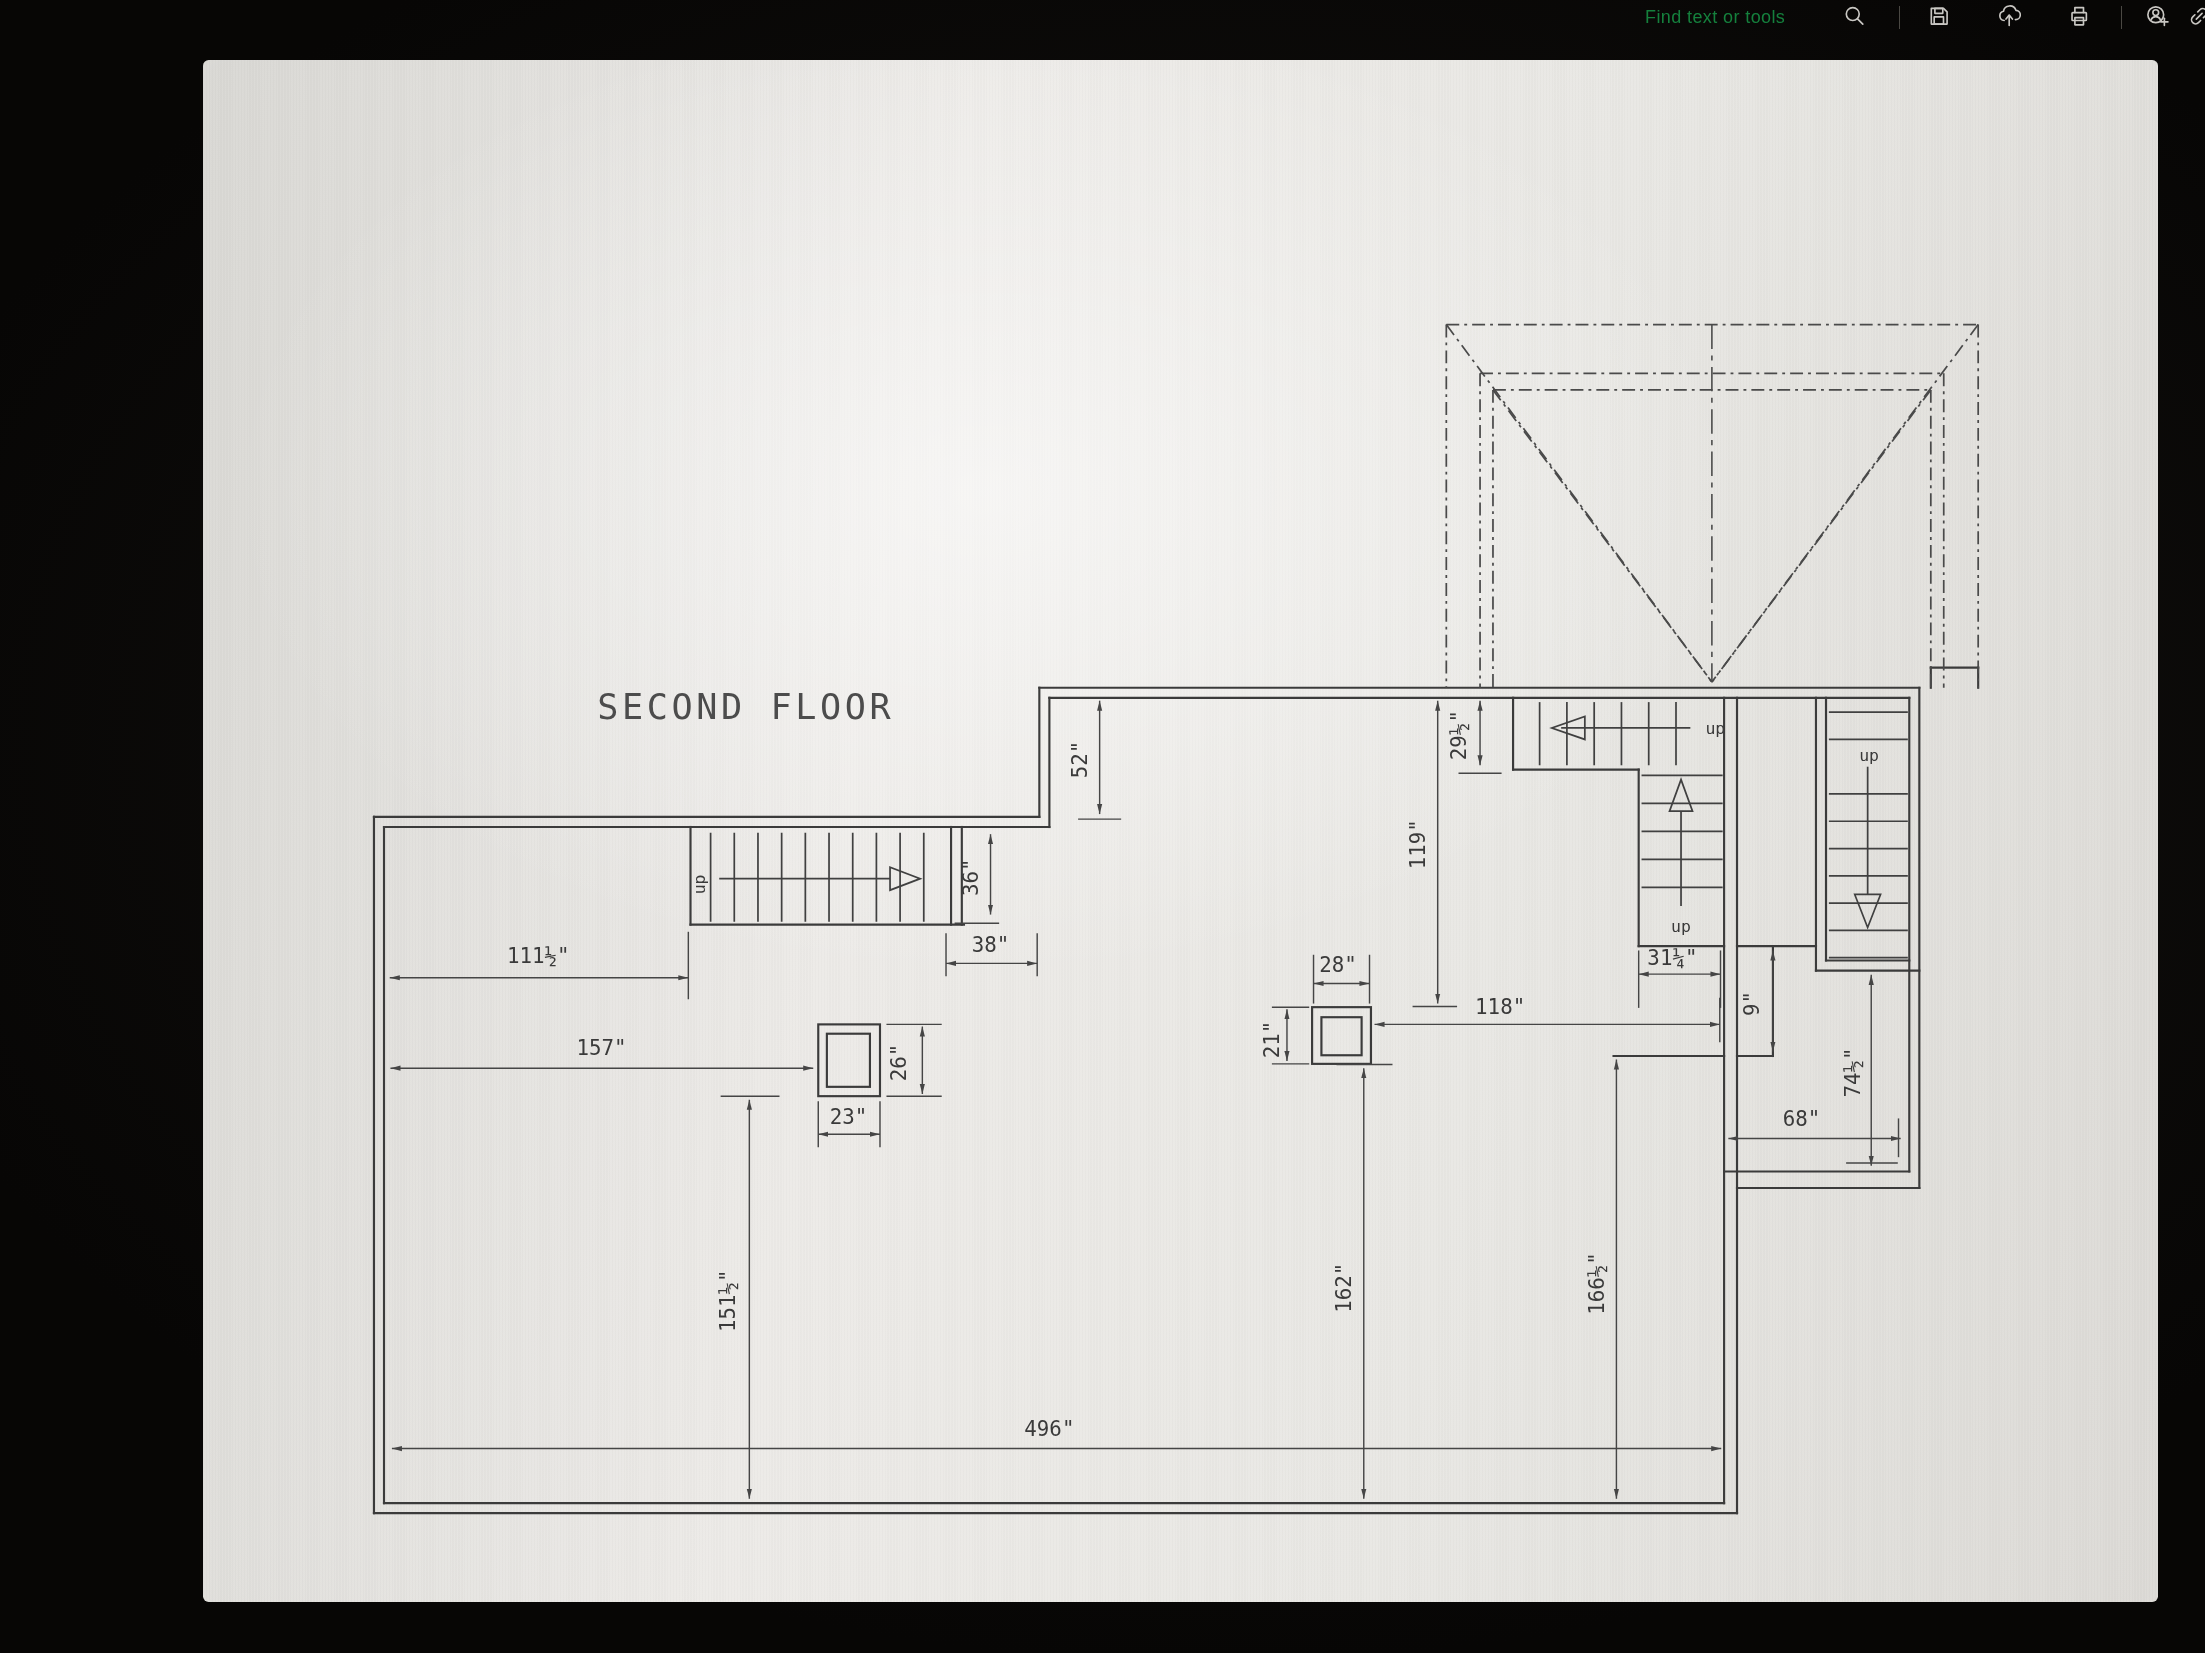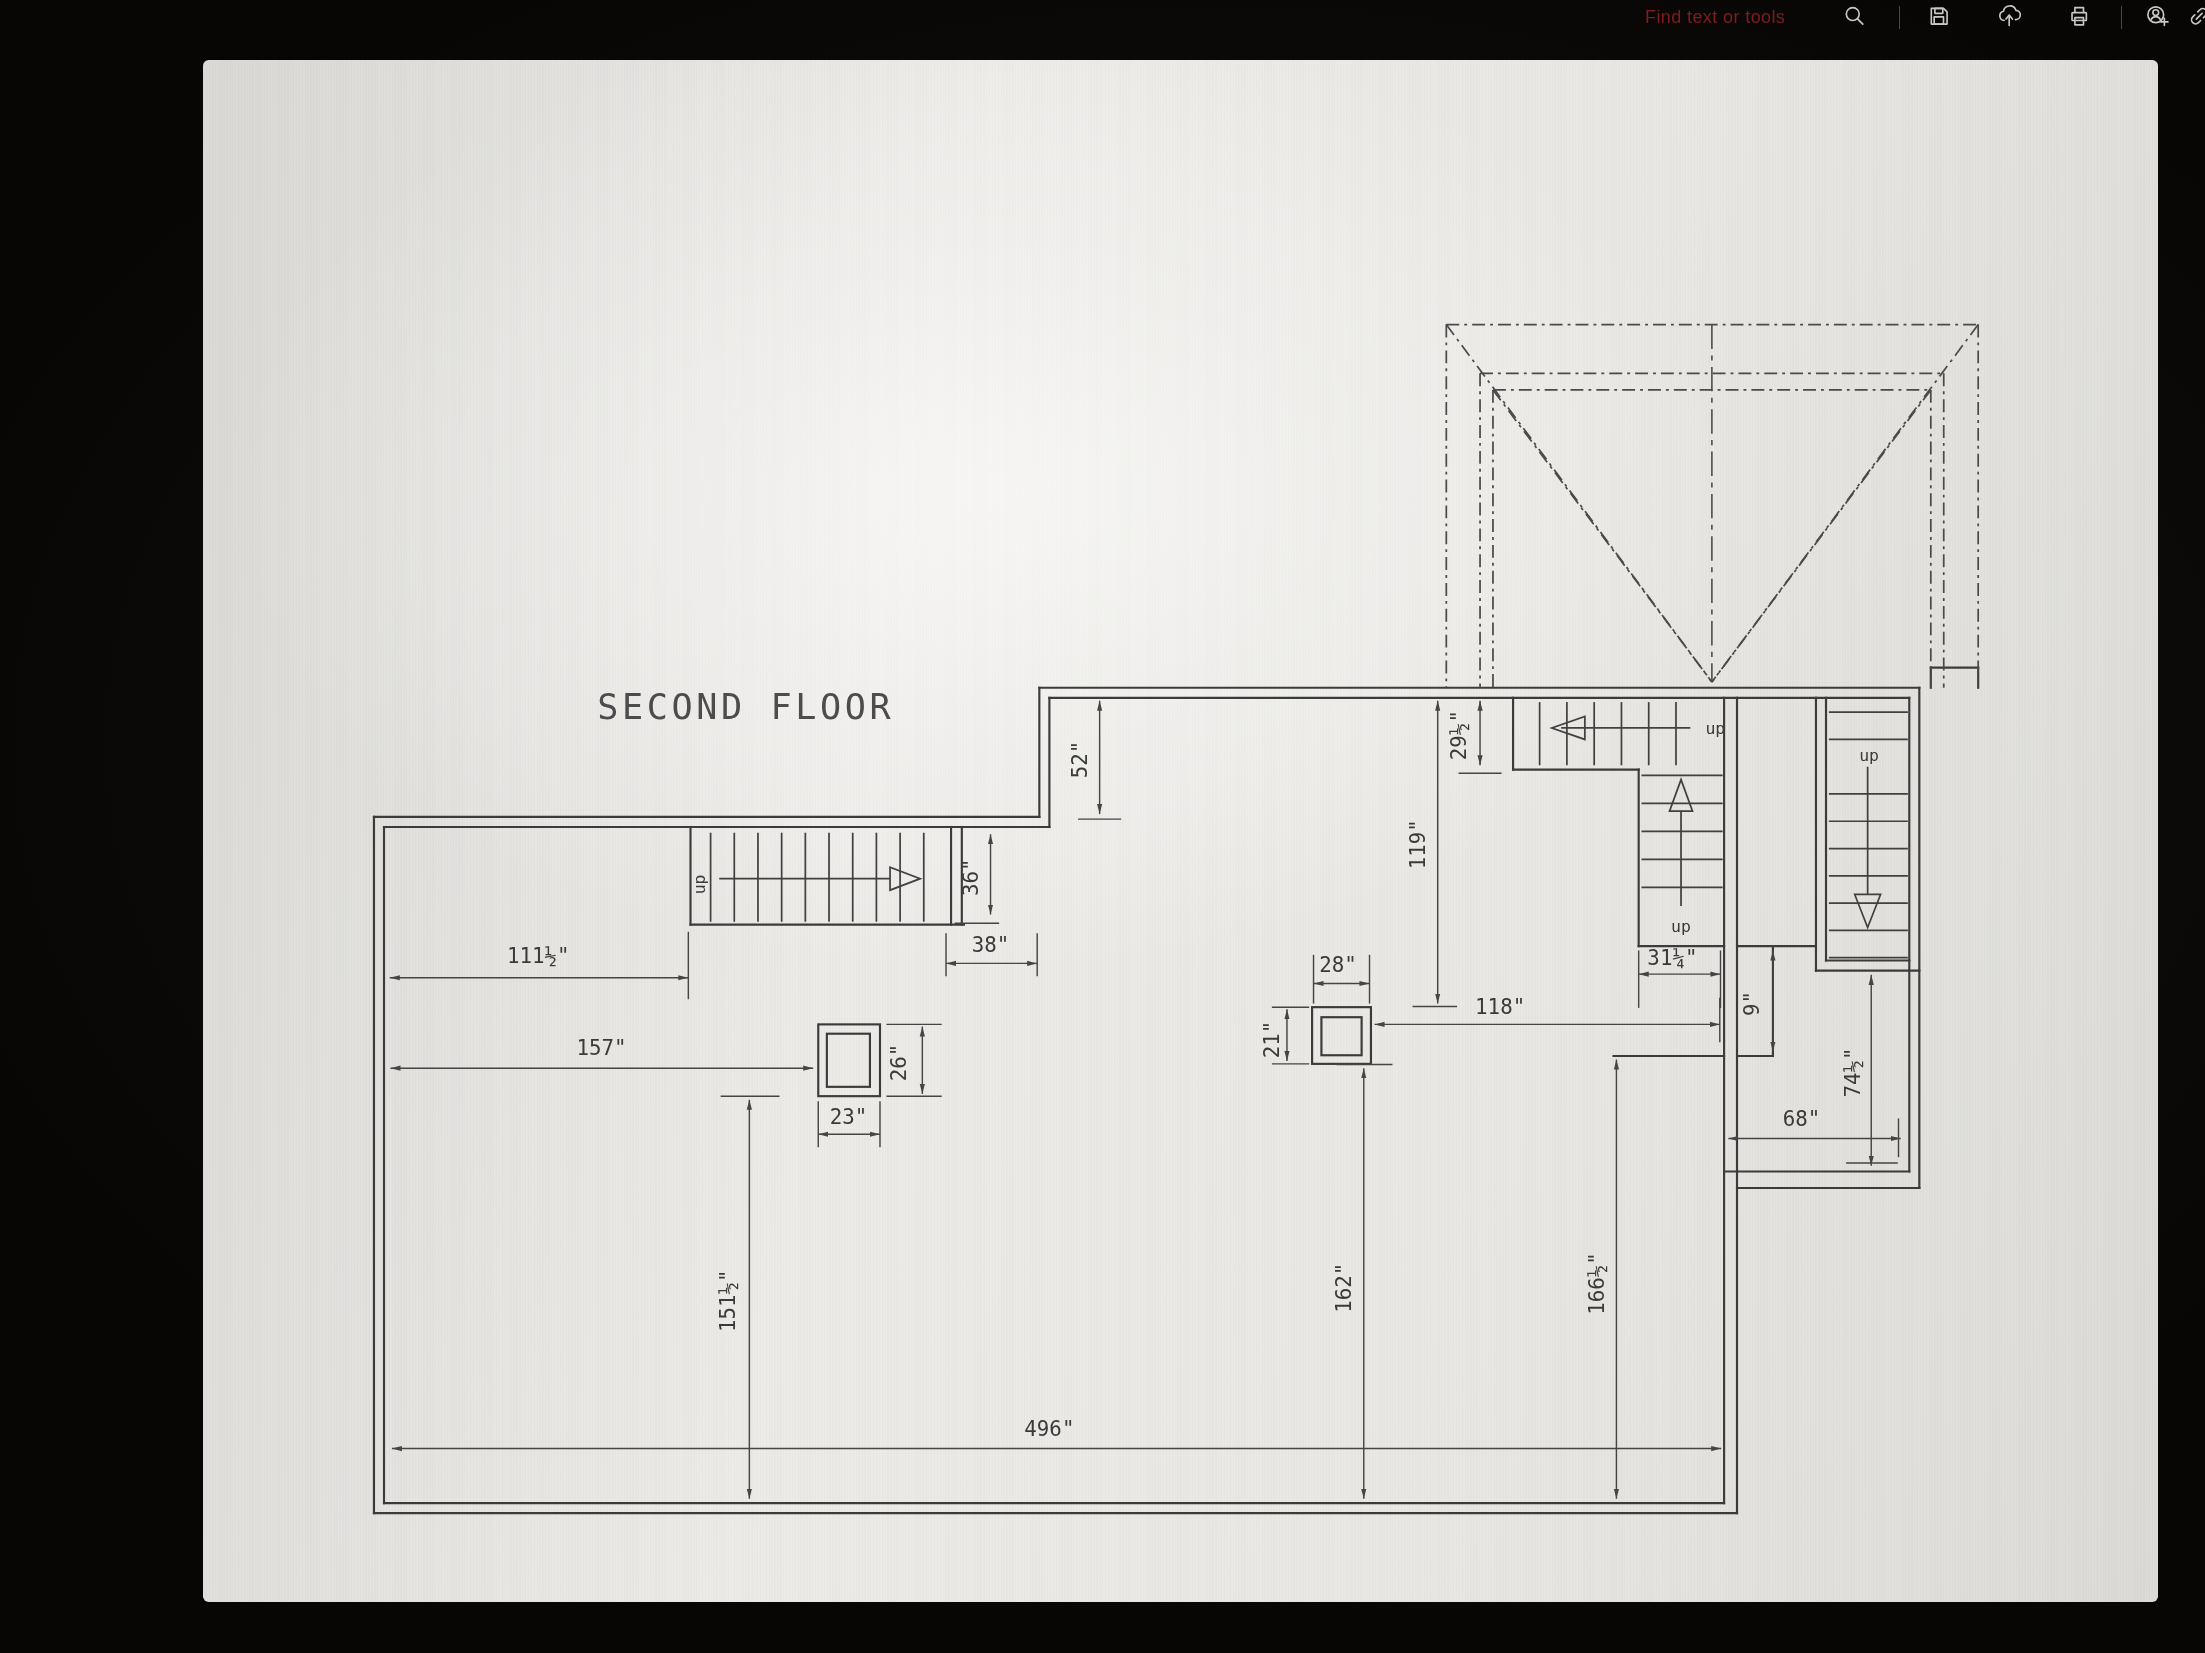--- a/index.html
+++ b/index.html
@@ -2,21 +2,21 @@
 <html style="font-size:11.5px"><head>
 <meta charset="utf-8">
 <style>
   html,body{margin:0;padding:0;}
   body{
     width:2205px;height:1654px;position:relative;overflow:hidden;
     background:radial-gradient(ellipse 1723px 1149px at 55% 45%, #151311, #070605 80%);
     font-family:"Liberation Sans", sans-serif;
   }
   .topbar{position:absolute;left:0;top:0;width:2205px;height:46px;}
-  .find-label{position:absolute;left:1645px;top:7.2px;color:#7f1d1d;font-size:18px;letter-spacing:0.4px;}
+  .find-label{position:absolute;left:1645px;top:7.2px;color:#15803d;font-size:18px;letter-spacing:0.4px;}
   .tb-icon{position:absolute;top:4.3px;}
   .tb-icon svg{stroke:#c9c7c3;stroke-width:2.3;fill:none;stroke-linecap:round;stroke-linejoin:round;}
   .tb-divider{position:absolute;top:5.7px;width:1.4px;height:23px;background:#4a4843;}
   .page{
     position:absolute;left:203px;top:60px;width:1955px;height:1542px;border-radius:5.7px;
     background:
       radial-gradient(ellipse 1220px 790px at 40% 28%, rgba(255,255,255,0.55), rgba(255,255,255,0) 62%),
       repeating-linear-gradient(90deg, rgba(0,0,0,0.016) 0 1.4px, rgba(255,255,255,0.018) 1.4px 2.9px),
       linear-gradient(100deg,#d9d8d4,#edebe8 35%,#e9e8e4 65%,#dcdad6);
     box-shadow:0 0 29px rgba(255,255,255,0.05) inset;

